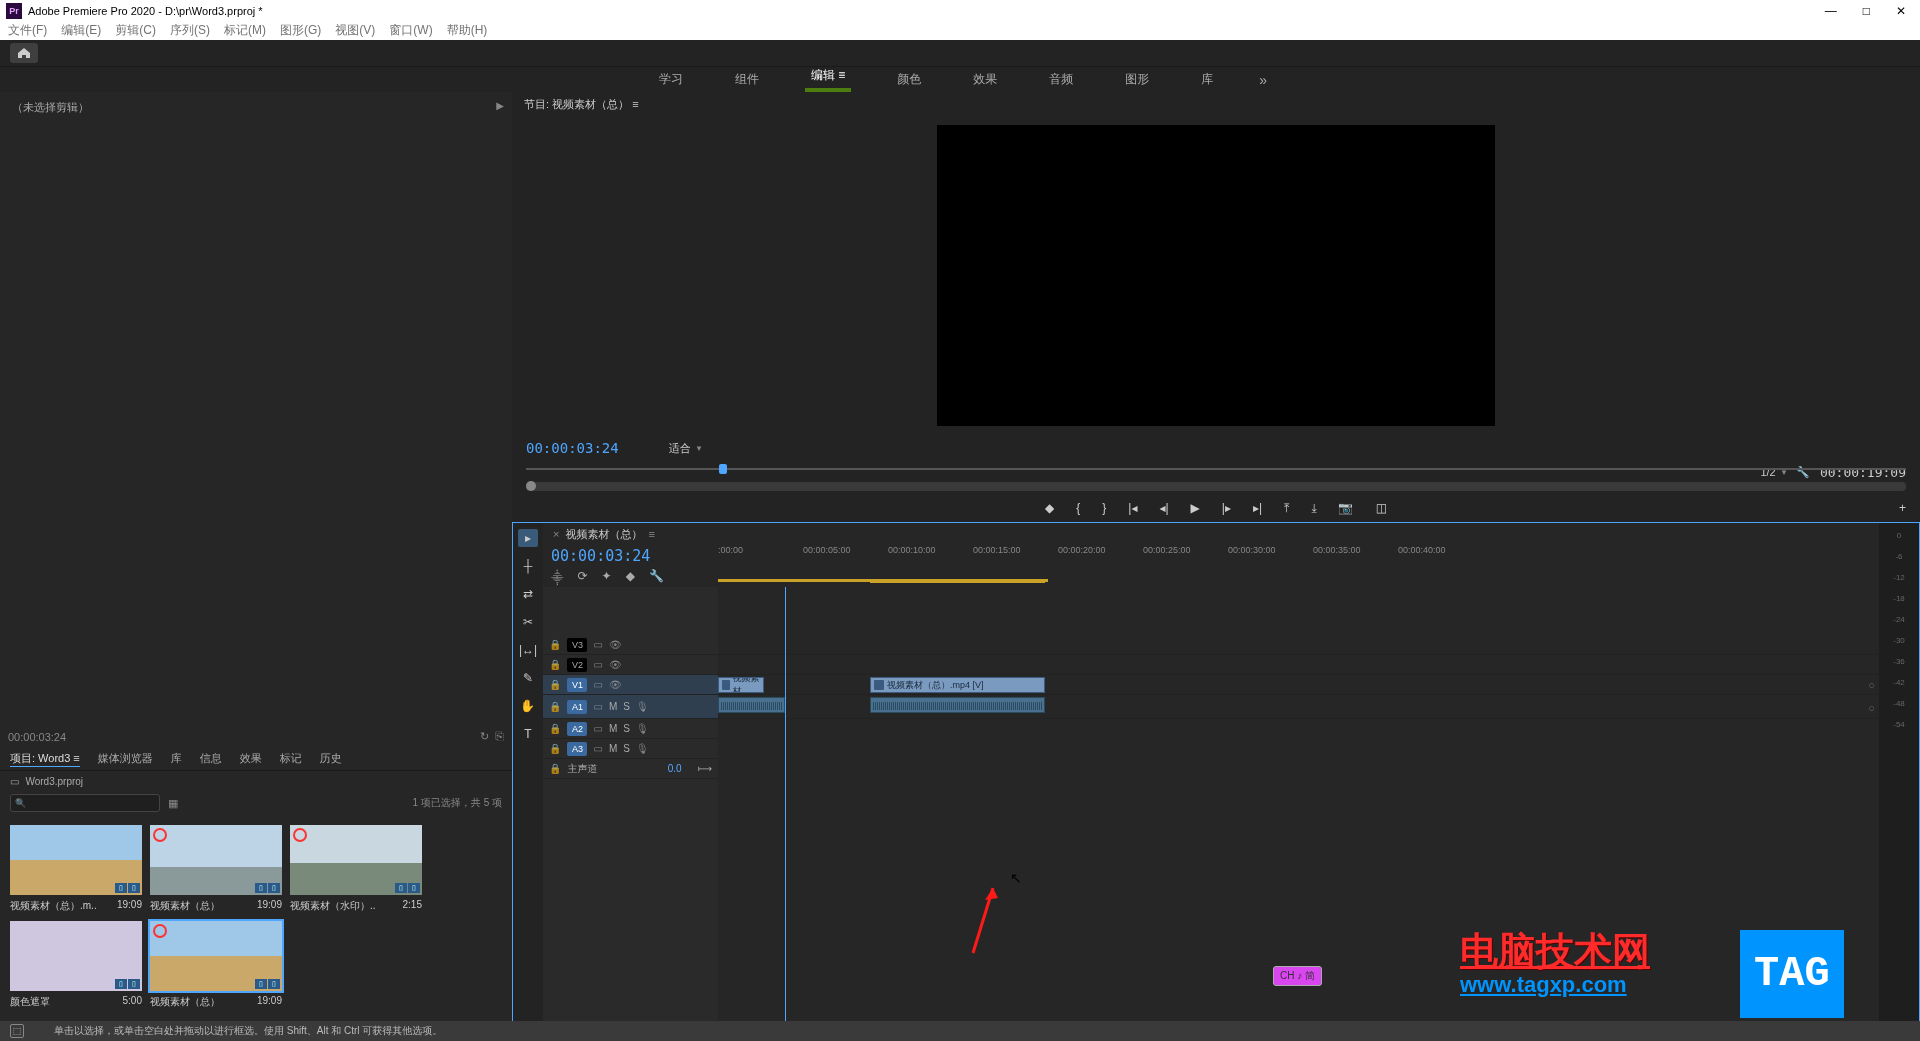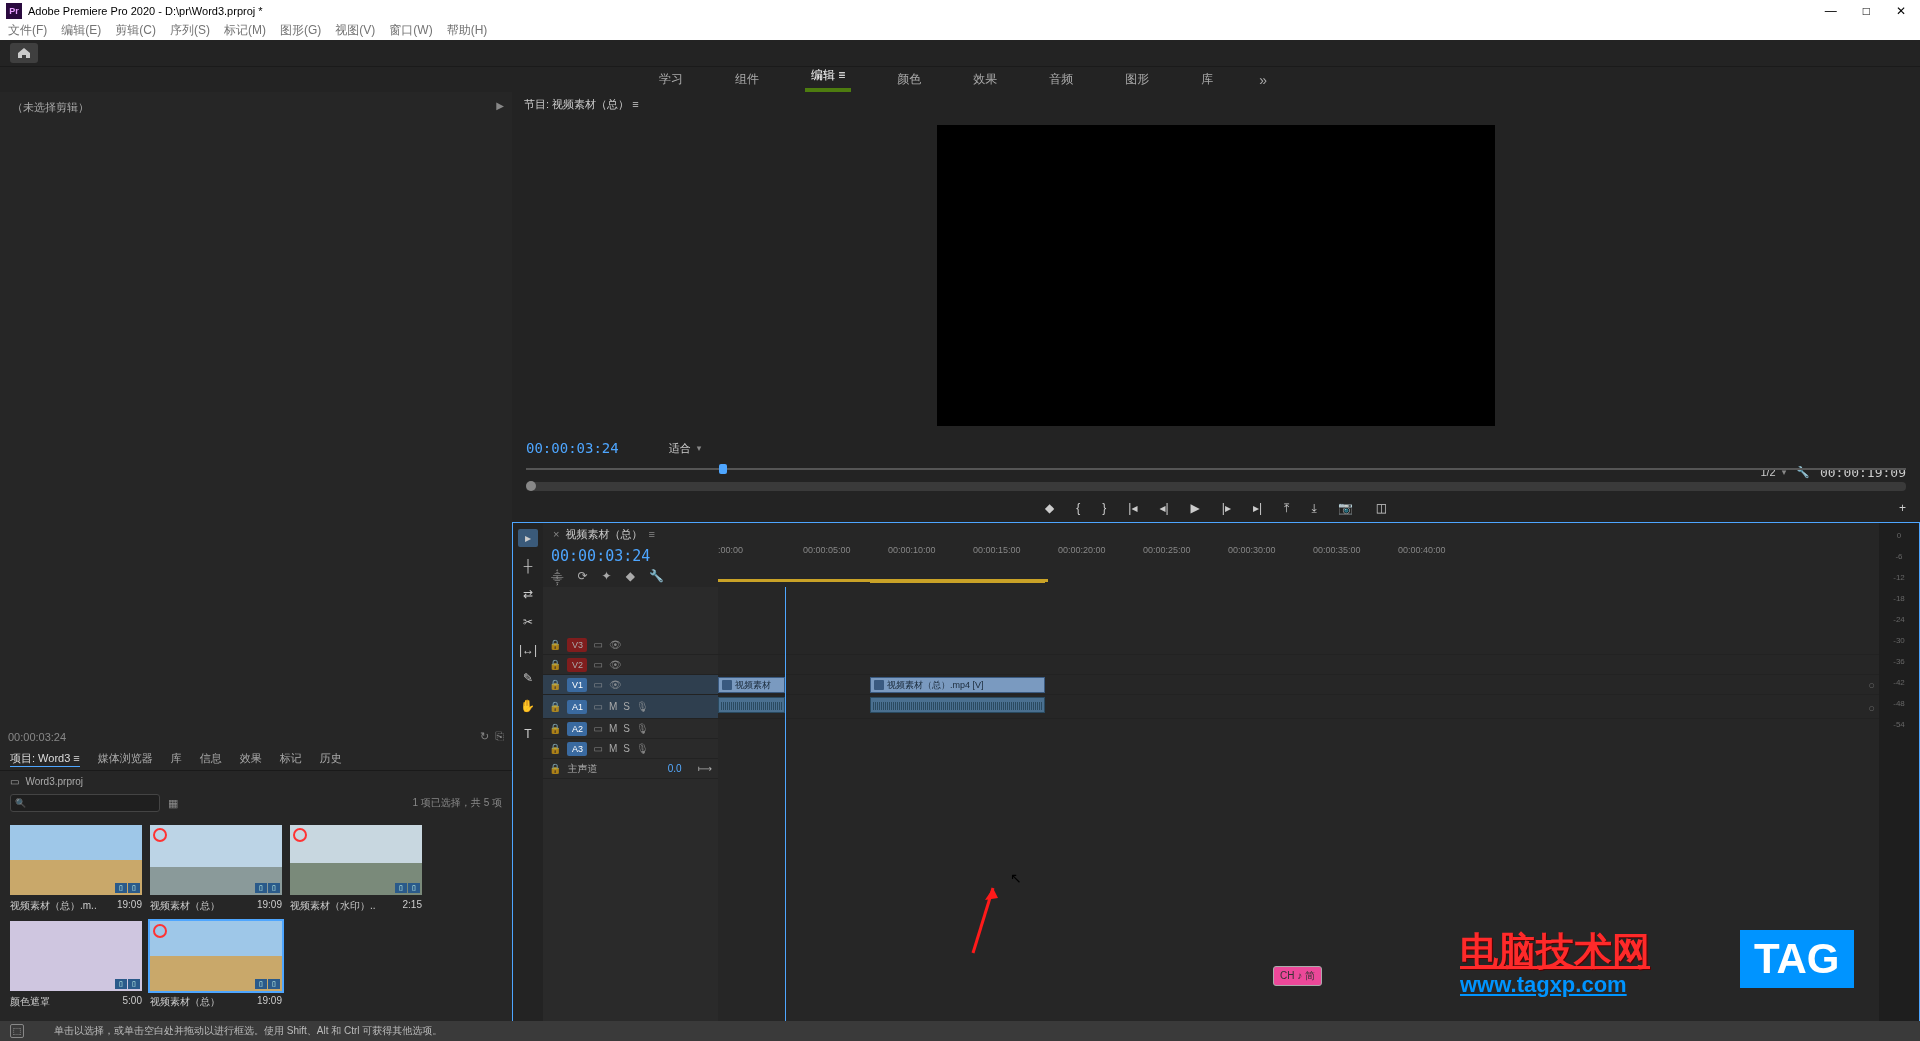--- a/index.html
+++ b/index.html
@@ -79,44 +79,44 @@
 .tl-headL { width:175px; padding:2px 8px; }
 .tl-tc { color:#4ea6ff; font-family:monospace; font-size:15px; }
 .tl-opts { display:flex; gap:14px; margin-top:4px; color:#aaa; font-size:12px;}
 .tl-ruler-wrap{flex:1;position:relative;overflow:hidden;}
 .tl-tick{position:absolute;font-size:9px;color:#888;top:0;}
 .tl-yellow{position:absolute;top:34px;left:0;height:3px;background:#c9a227;}
 .tl-tracks{flex:1;display:flex;position:relative;}
 .track-headers{width:175px;background:#2a2a2a;}
 .trk-row{height:20px;display:flex;align-items:center;gap:6px;padding:0 6px;border-bottom:1px solid #222;font-size:10px;color:#aaa;}
 .trk-row.tall{height:24px;}
-.trk-badge{width:20px;height:14px;background:#7f1d1d;border-radius:2px;display:inline-flex;align-items:center;justify-content:center;font-size:9px;}
+.trk-badge{width:20px;height:14px;background:#000000;border-radius:2px;display:inline-flex;align-items:center;justify-content:center;font-size:9px;}
 .trk-badge.hl{background:#3a6aa0;color:#fff;}
 .trk-ico{font-size:10px;opacity:.7;}
 .track-content{flex:1;position:relative;background:#262626;overflow:hidden;}
 .trk-line{position:absolute;left:0;right:0;border-bottom:1px solid #222;}
 .clip{position:absolute;height:16px;background:#7a9ac0;border:1px solid #3a5a80;font-size:9px;color:#1a2a3a;padding:0 3px;overflow:hidden;display:flex;align-items:center;gap:3px;}
 .clip .fx{width:10px;height:10px;background:#3a5a80;border-radius:1px;}
 .audclip{position:absolute;height:16px;background:#4a7090;border:1px solid #2a4a60;overflow:hidden;}
 .audclip:after{content:"";position:absolute;left:2px;right:2px;bottom:2px;height:8px;background:repeating-linear-gradient(90deg,#2a4a60 0 1px,transparent 1px 2px);}
 .playhead{position:absolute;top:0;bottom:0;width:1px;background:#4ea6ff;}
 .playhead:before{content:"";position:absolute;top:-8px;left:-5px;width:11px;height:8px;background:#4ea6ff;clip-path:polygon(0 0,100% 0,50% 100%);}
 .zoom-bar{height:16px;display:flex;align-items:center;padding:0 8px;gap:6px;}
 .zbar{height:6px;background:#3a3a3a;border-radius:3px;position:relative;flex:0 0 200px;}
 .zbar .zh{position:absolute;top:-2px;width:10px;height:10px;background:#666;border-radius:50%;}
 .meters{width:40px;background:#1e1e1e;display:flex;flex-direction:column;align-items:center;padding-top:8px;font-size:8px;color:#666;gap:12px;}
 .statusbar{position:absolute;bottom:0;left:0;right:0;height:20px;background:#3a3a3a;color:#bbb;font-size:10px;display:flex;align-items:center;padding:0 10px;gap:30px;}
 .sb-ico{width:14px;height:14px;border:1px solid #888;border-radius:2px;display:inline-flex;align-items:center;justify-content:center;font-size:9px;}
 .red-arrow{position:absolute;pointer-events:none;}
 .cursor-arrow{position:absolute;color:#000;font-size:14px;pointer-events:none;}
-.ime-badge{position:absolute;background:#ec4899;color:#333;border:1px solid #aaa;border-radius:3px;padding:2px 6px;font-size:10px;}
+.ime-badge{position:absolute;background:#d946ef;color:#333;border:1px solid #aaa;border-radius:3px;padding:2px 6px;font-size:10px;}
 .watermark{position:absolute;font-weight:bold;pointer-events:none;text-decoration:underline;}
 .wm1{color:#ff2a2a;font-size:38px;text-shadow:1px 1px 0 #500;}
 .wm2{color:#0094ff;font-size:22px;}
-.tag-box{position:absolute;background:#0094ff;color:#fff;font-size:42px;font-weight:bold;padding:5px 14px;}
+.tag-box{position:absolute;background:#0094ff;color:#fff;font-size:42px;font-weight:bold;padding:20px 14px;font-family:Liberation Mono, monospace;}
 svg{display:block;}
 </style>
 </head>
 <body>
 
 <div class="titlebar">
   <span class="pr-logo">Pr</span>
   <span>Adobe Premiere Pro 2020 - D:\pr\Word3.prproj *</span>
   <div class="win-ctrls">
     <span>—</span>
@@ -413,21 +413,21 @@
                 <span style="margin-left:auto;color:#5af">0.0</span>
                 <span style="margin-left:10px">⟼</span>
               </div>
           </div>
           <div class="track-content">
             <div class="trk-line" style="top:48px;height:20px;"></div>
             <div class="trk-line" style="top:68px;height:20px;"></div>
             <div class="trk-line" style="top:88px;height:20px;background:#262626;"></div>
             <div class="trk-line" style="top:108px;height:24px;"></div>
 
-            <div class="clip" style="top:90px;left:0;width:67px;">
+            <div class="clip" style="top:90px;left:0;width:46px;">
                 <span class="fx"></span>
                 <span>视频素材</span>
               </div>
             <div class="clip" style="top:90px;left:152px;width:175px;">
                 <span class="fx"></span>
                 <span>视频素材（总）.mp4 [V]</span>
               </div>
             <div class="audclip" style="top:110px;left:0;width:67px;"></div>
             <div class="audclip" style="top:110px;left:152px;width:175px;"></div>
             <div class="playhead" style="left:67px;top:-40px;"></div>

